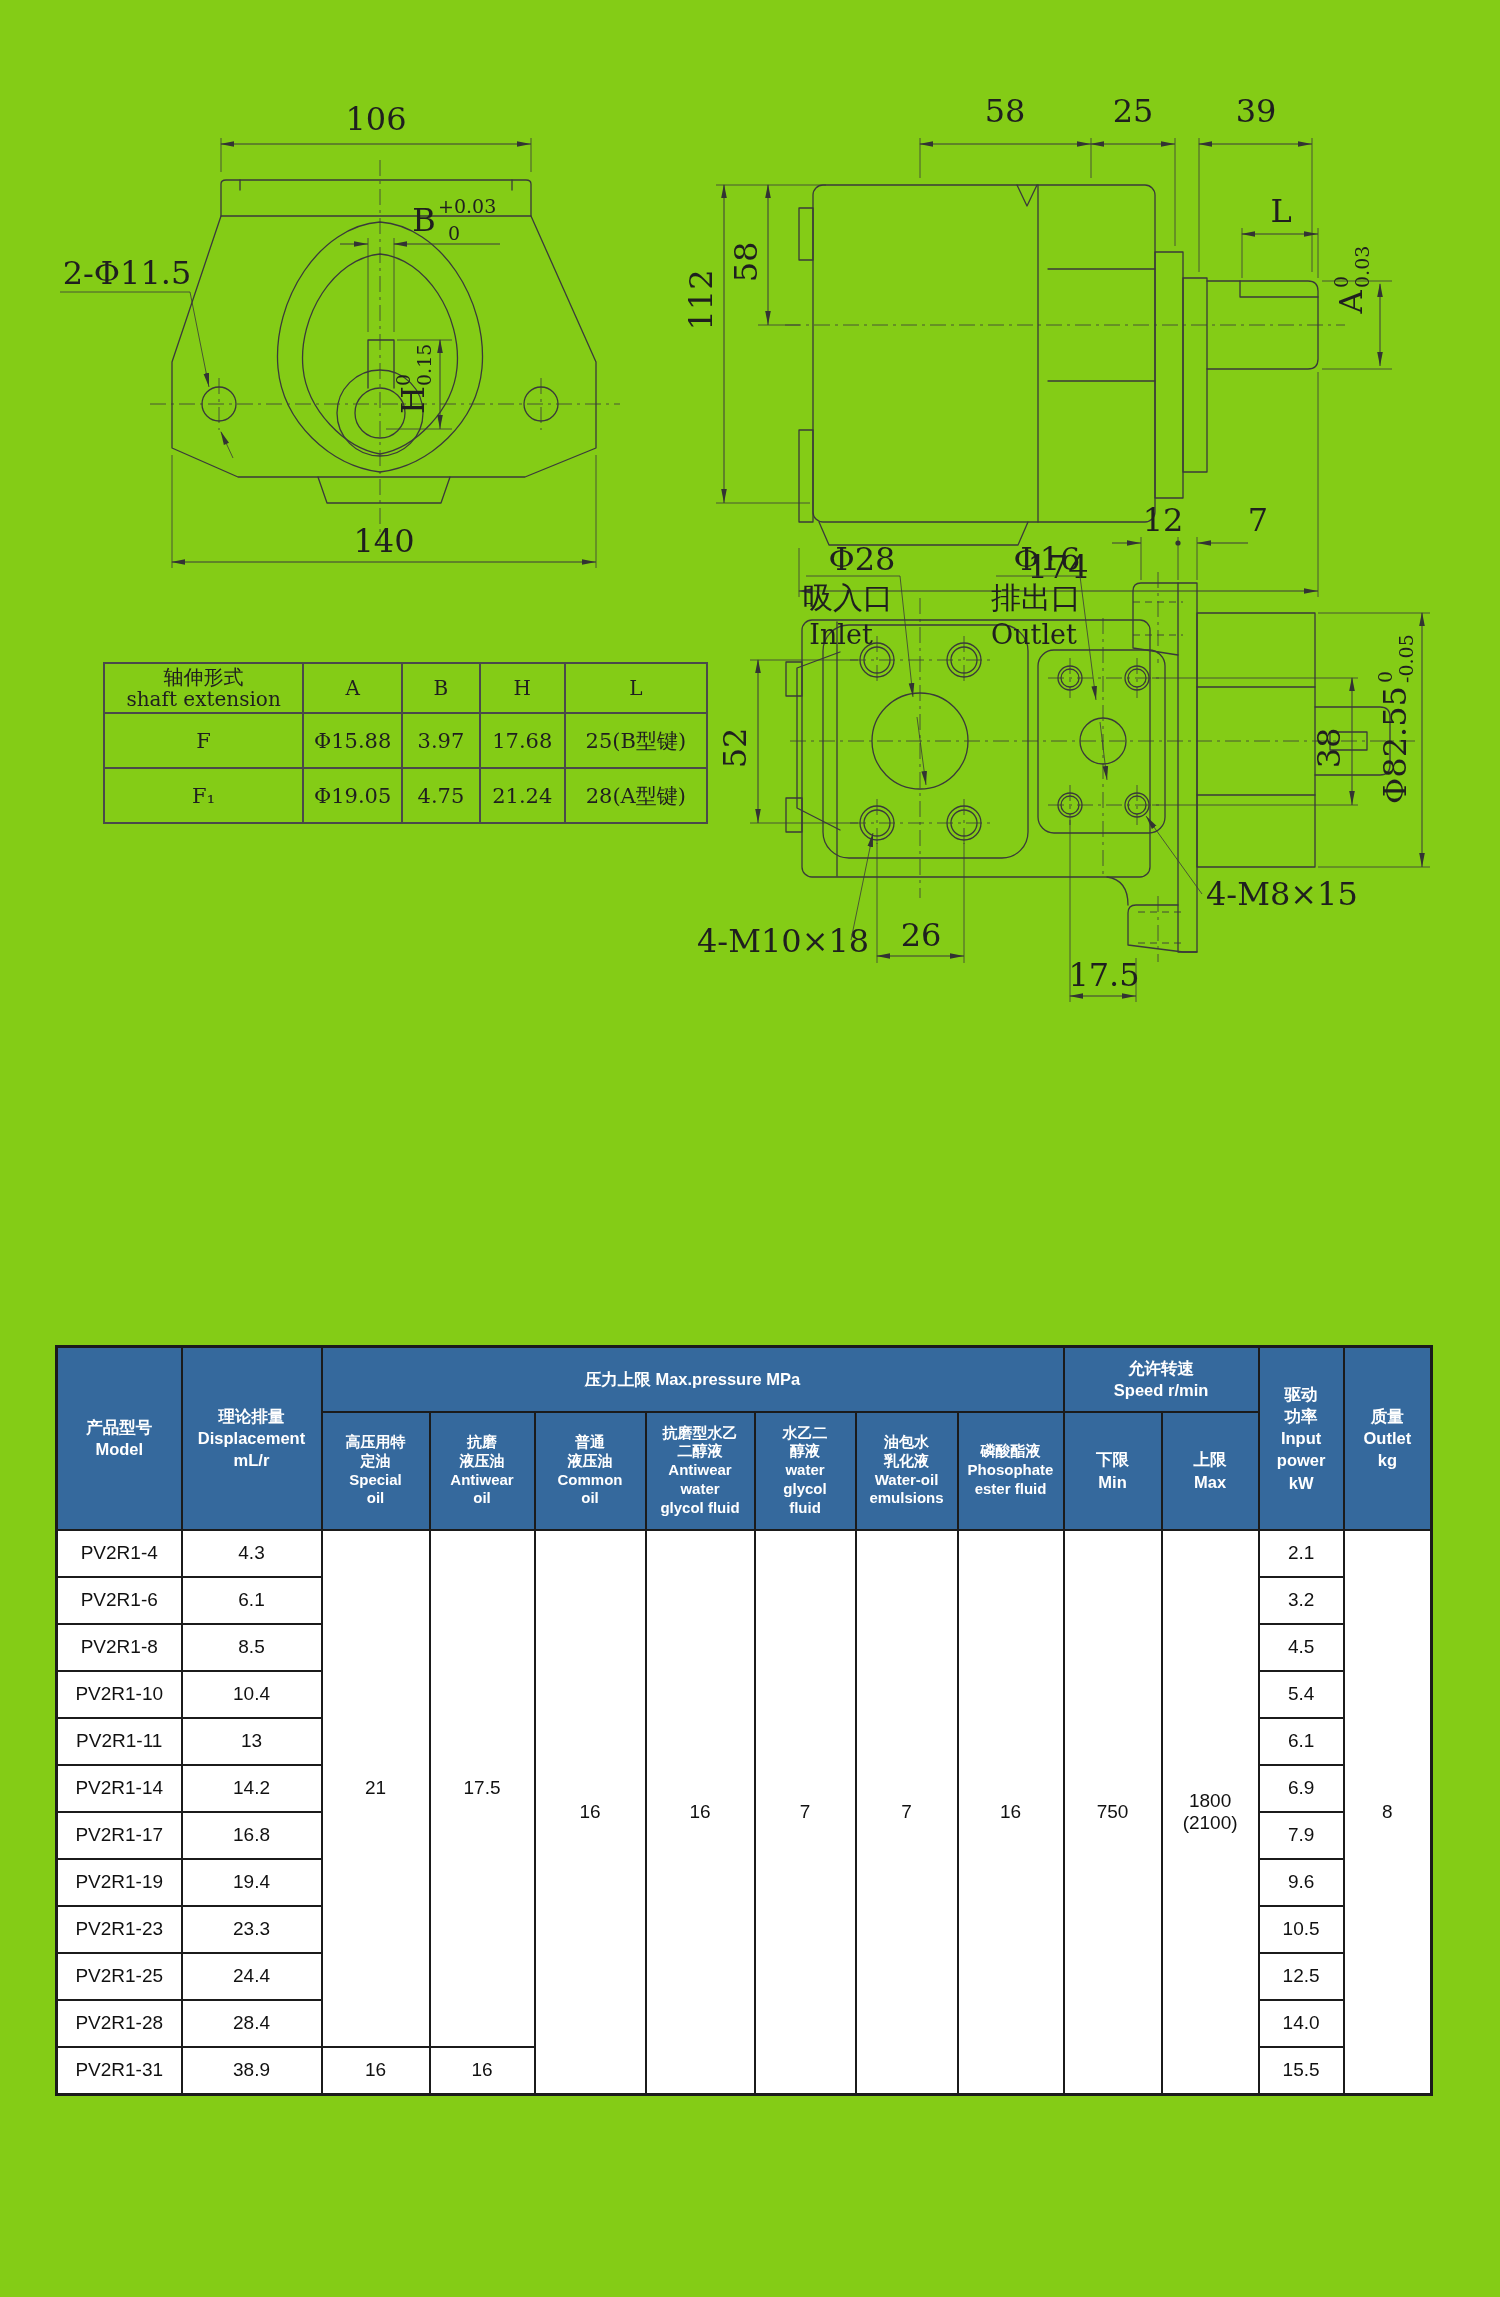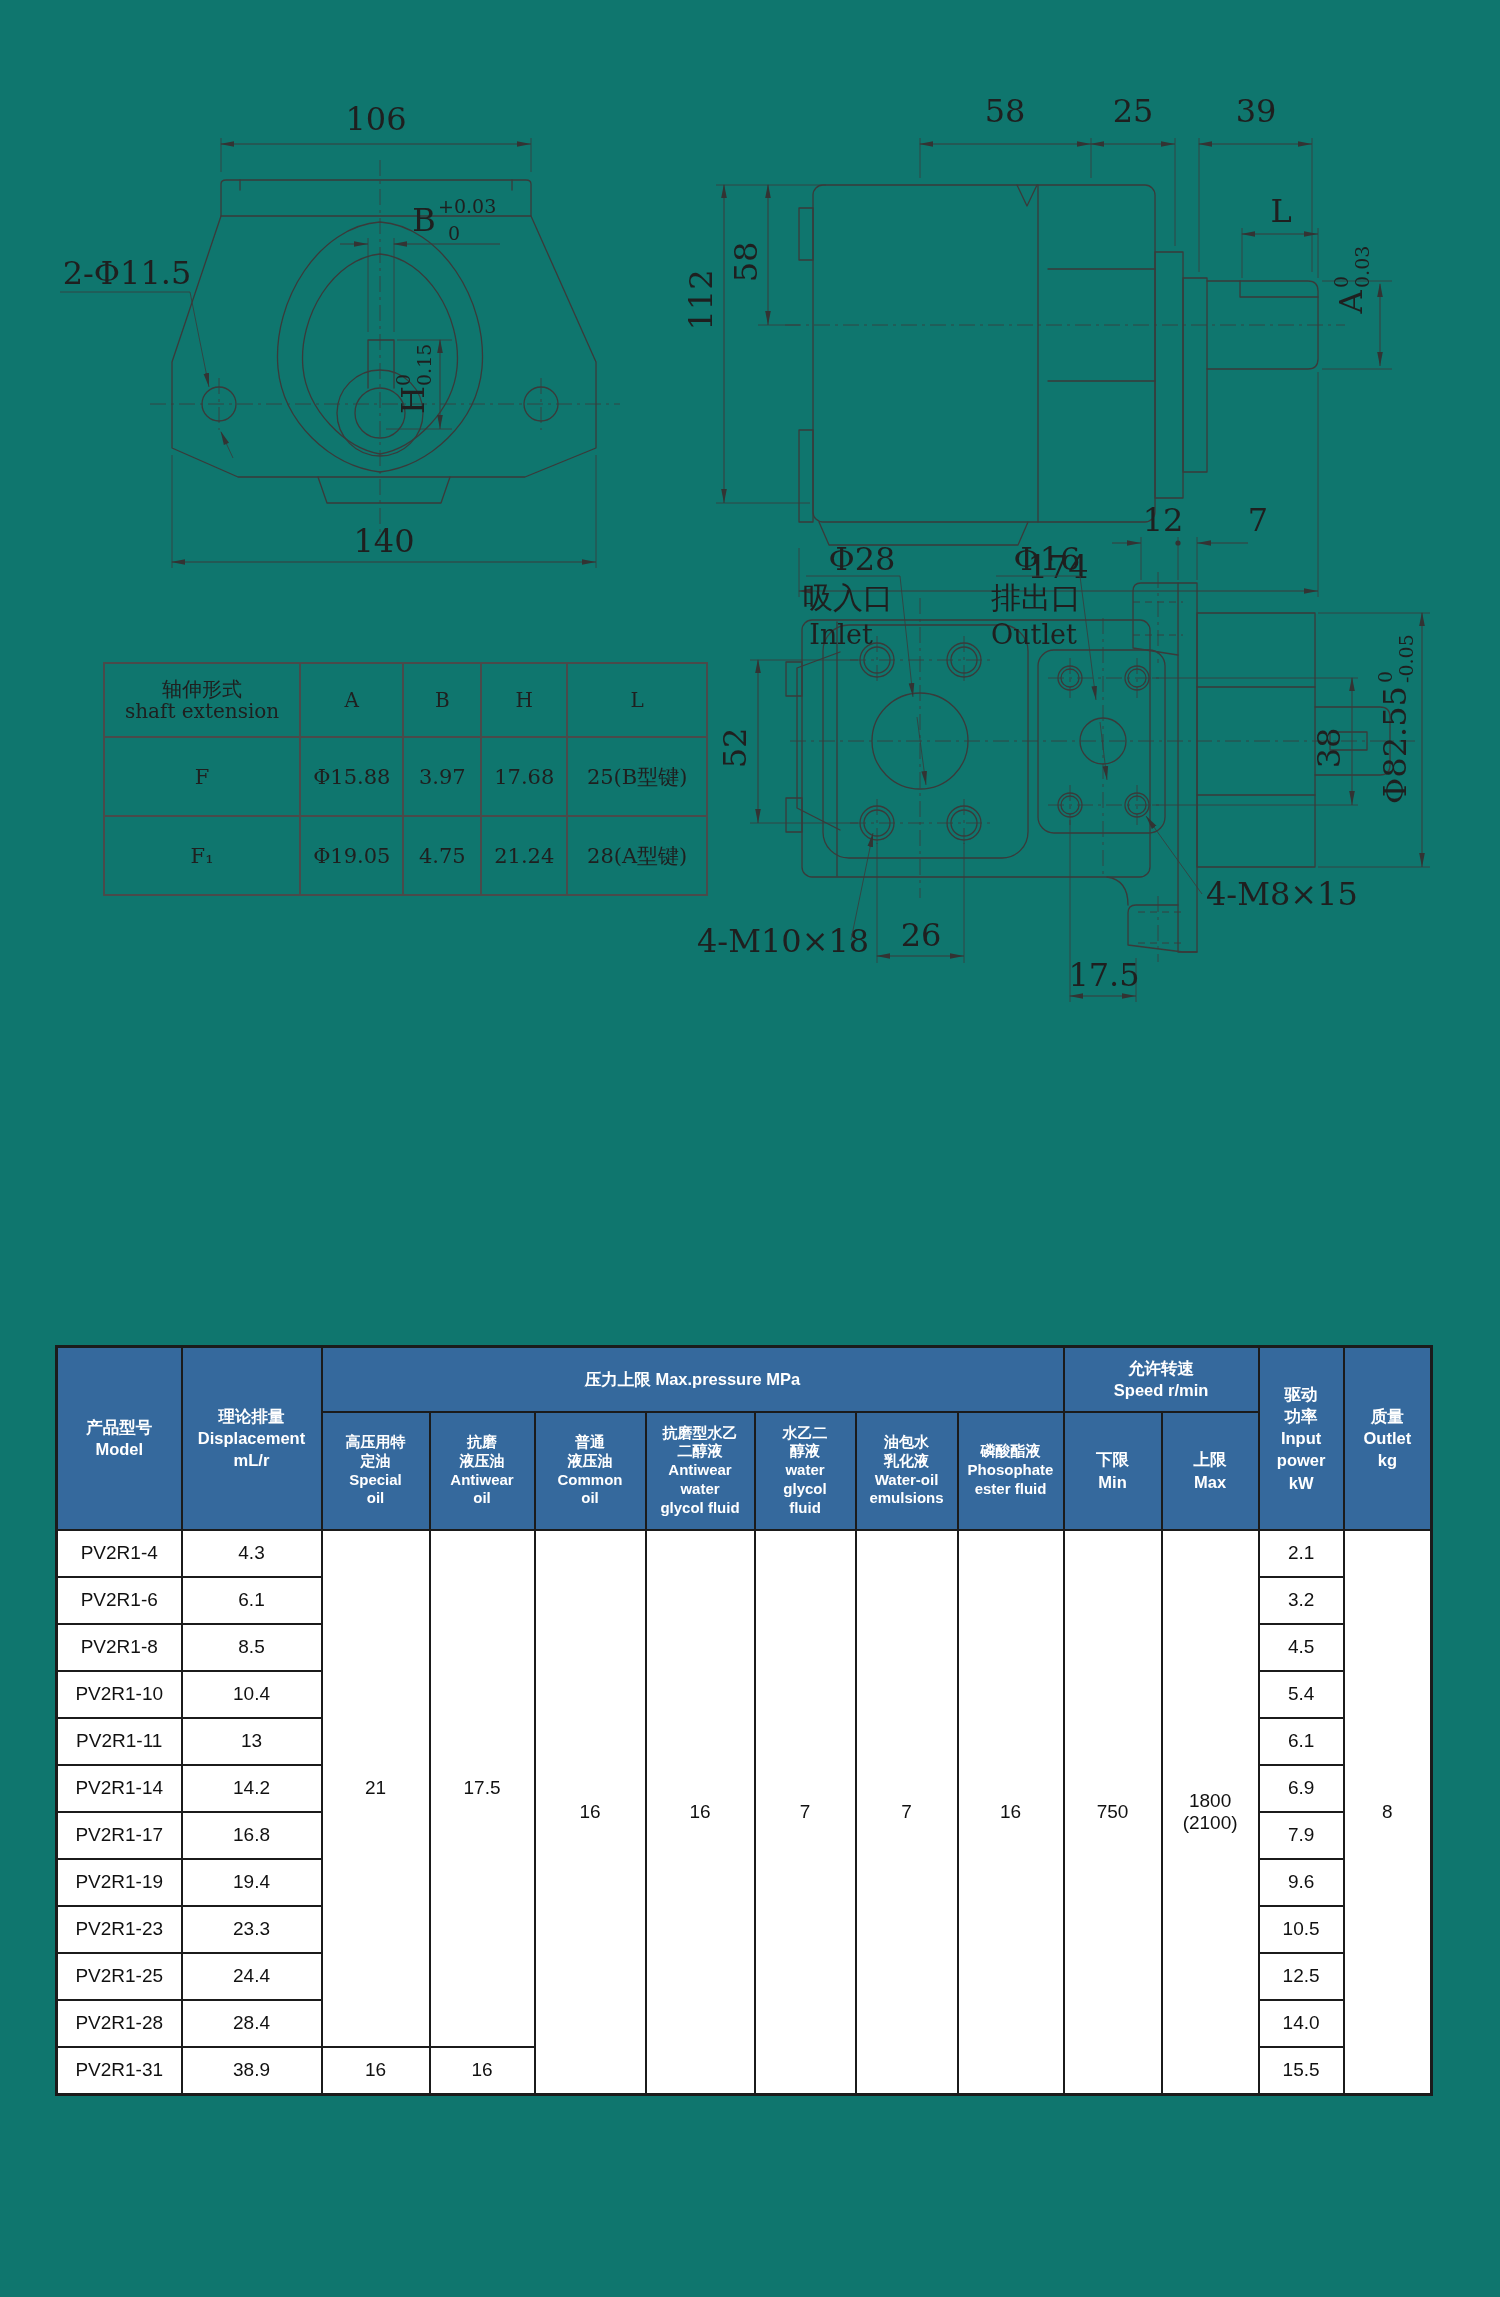--- a/index.html
+++ b/index.html
@@ -1,33 +1,33 @@
 <!DOCTYPE html>
 <html><head>
 <meta charset="utf-8">
 <style>
   html,body{margin:0;padding:0;}
   body{background:#e9e9e9;font-family:"Liberation Sans",sans-serif;}
-  #page{position:relative;width:1500px;height:2297px;background:#0f766e;margin:0 auto;overflow:hidden;}
+  #page{position:relative;width:1500px;height:2297px;background:#84cc16;margin:0 auto;overflow:hidden;}
   
   #drawings{position:absolute;left:0;top:0;width:1500px;height:1250px;}
   .ol{stroke:#3a3a3a;stroke-width:1.3;fill:none;stroke-linejoin:round;stroke-linecap:round;}
   .dim{stroke:#3a3a3a;stroke-width:1;fill:none;}
   .thin{stroke:#3a3a3a;stroke-width:.8;fill:none;}
   .cl{stroke:#3a3a3a;stroke-width:.8;fill:none;stroke-dasharray:16 5 3 5;}
   .hid{stroke:#3a3a3a;stroke-width:.9;fill:none;stroke-dasharray:7 5;}
   .dt{font-family:"DejaVu Serif","Liberation Serif",serif;font-size:32px;fill:#1f1f1f;}
   .dts{font-family:"DejaVu Serif","Liberation Serif",serif;font-size:19px;fill:#1f1f1f;}
   .dtc{font-family:"DejaVu Serif","Liberation Serif",serif;font-size:30px;fill:#1f1f1f;}
   .dte{font-family:"DejaVu Serif","Liberation Serif",serif;font-size:27px;fill:#1f1f1f;}
   
   #shaft-table{position:absolute;left:103px;top:662px;width:605px;border-collapse:collapse;
     font-family:"DejaVu Serif","Liberation Serif",serif;color:#1f1f1f;}
   #shaft-table td{border:2px solid #4a4a4a;text-align:center;vertical-align:middle;
-    font-size:21px;padding:12px;background:transparent;}
+    font-size:21px;padding:0;background:transparent;}
   #shaft-table tr.hd td{height:48px;font-size:20px;line-height:1.1;}
   #shaft-table tr.bd td{height:53px;}
   .pre{white-space:pre-line;}
   
   #spec-wrap{position:absolute;left:55px;top:1345px;width:1375px;}
   #spec{border-collapse:collapse;width:1375px;table-layout:fixed;color:#111;}
   #spec td,#spec th{border:2px solid #1b1b1b;text-align:center;vertical-align:middle;padding:1px;}
   #spec .hcell{background:#35699d;color:#fff;font-weight:bold;font-size:16.5px;line-height:1.35;}
   #spec .h2{font-size:15px;line-height:1.25;}
   #spec tr.r td{height:43px;font-size:19px;background:#fff;}

